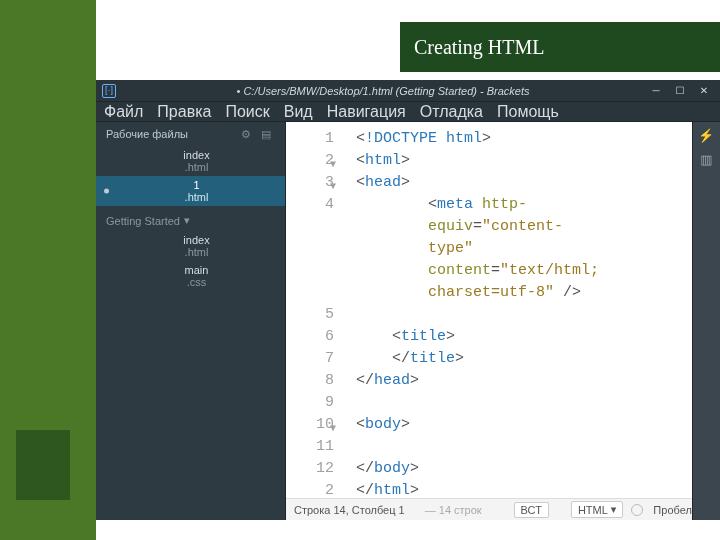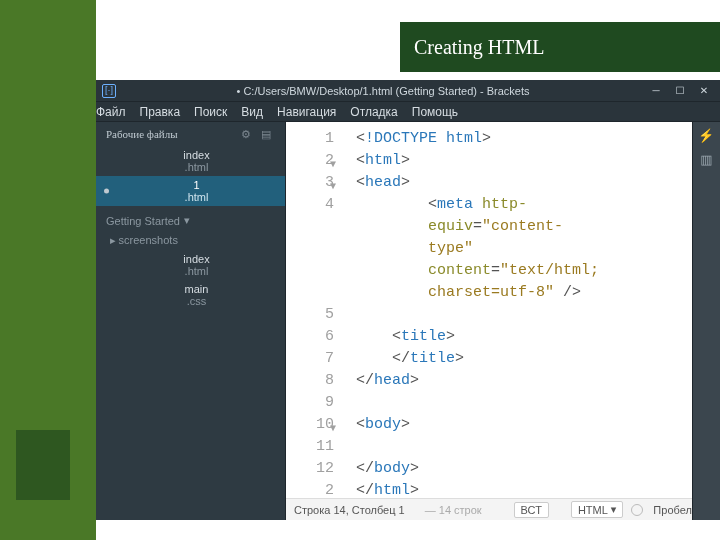--- a/index.html
+++ b/index.html
@@ -47,54 +47,53 @@
   .app-icon {
     width: 14px; height: 14px;
     border: 1px solid #6db1ff;
     border-radius: 2px;
     display: flex; align-items: center; justify-content: center;
     margin-right: 8px;
     color: #6db1ff;
     font-size: 9px;
     line-height: 1;
   }
-  .titlebar-title { flex: 1; text-align: center; font-size: 11px; color: #cfd8de; }
+  .titlebar-title { flex: 1; text-align: center; font-size: 11px; color: #cfd8de; font-style: italic; }
   .win-btn {
     width: 20px; height: 14px;
     display: flex; align-items: center; justify-content: center;
     color: #cfd8de; cursor: pointer;
     font-size: 10px;
     margin-left: 4px;
   }
   .menubar {
     height: 20px;
     background: #2a343b;
     display: flex; align-items: center;
-    padding: 0 0;
+    padding: 0 8px;
     gap: 14px;
-    font-size: 12px;
+    font-size: 16px;
     border-bottom: 1px solid #1e262c;
   }
   .menubar span { color: #d6dde2; cursor: pointer; }
   .body {
     flex: 1; display: flex; min-height: 0;
   }
   
   .sidebar {
     width: 190px;
     background: #2e3a42;
     border-right: 1px solid #1e262c;
     display: flex; flex-direction: column;
     font-size: 11px;
   }
   .side-section-hdr {
     display: flex; align-items: center;
     padding: 6px 10px;
     color: #bfc9d0;
-    font-family: Liberation Serif, serif;
   }
   .side-section-hdr .title { flex: 1; }
   .side-section-hdr .gear, .side-section-hdr .split {
     width: 14px; height: 12px; margin-left: 6px;
     color: #7c8790;
   }
   .file-item {
     padding: 3px 8px 3px 20px;
     color: #d6dde2;
     cursor: pointer;
@@ -246,21 +245,20 @@
             <span>1</span>
             <span class="dim">.html</span>
           </div>
         </div>
 
       <div class="project-hdr">
         <span>Getting Started</span>
         <span>▾</span>
       </div>
       <div id="project-tree">
-          <div class="folder-item">▸ screenshots</div>
           <div class="file-item">
             <span>index</span>
             <span class="dim">.html</span>
           </div>
           <div class="file-item">
             <span>main</span>
             <span class="dim">.css</span>
           </div>
         </div>
     </div>

